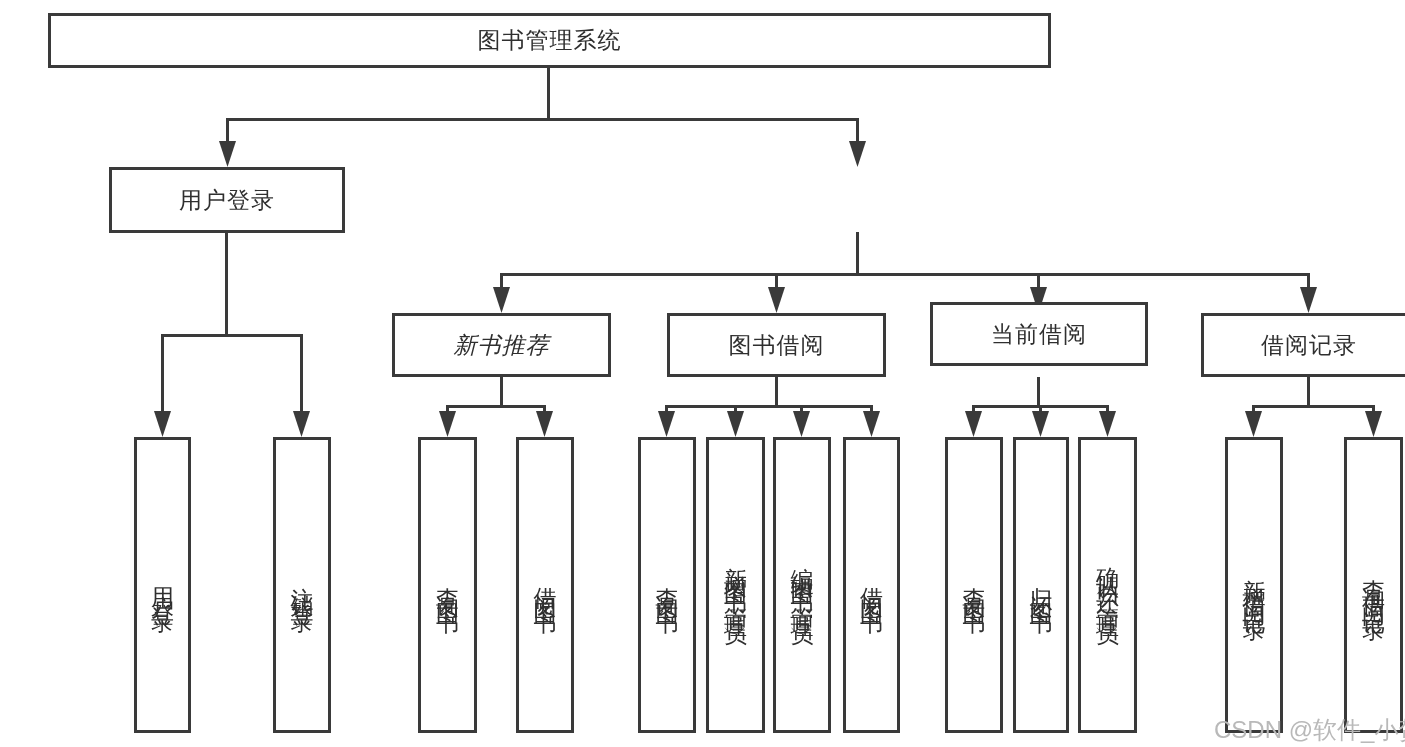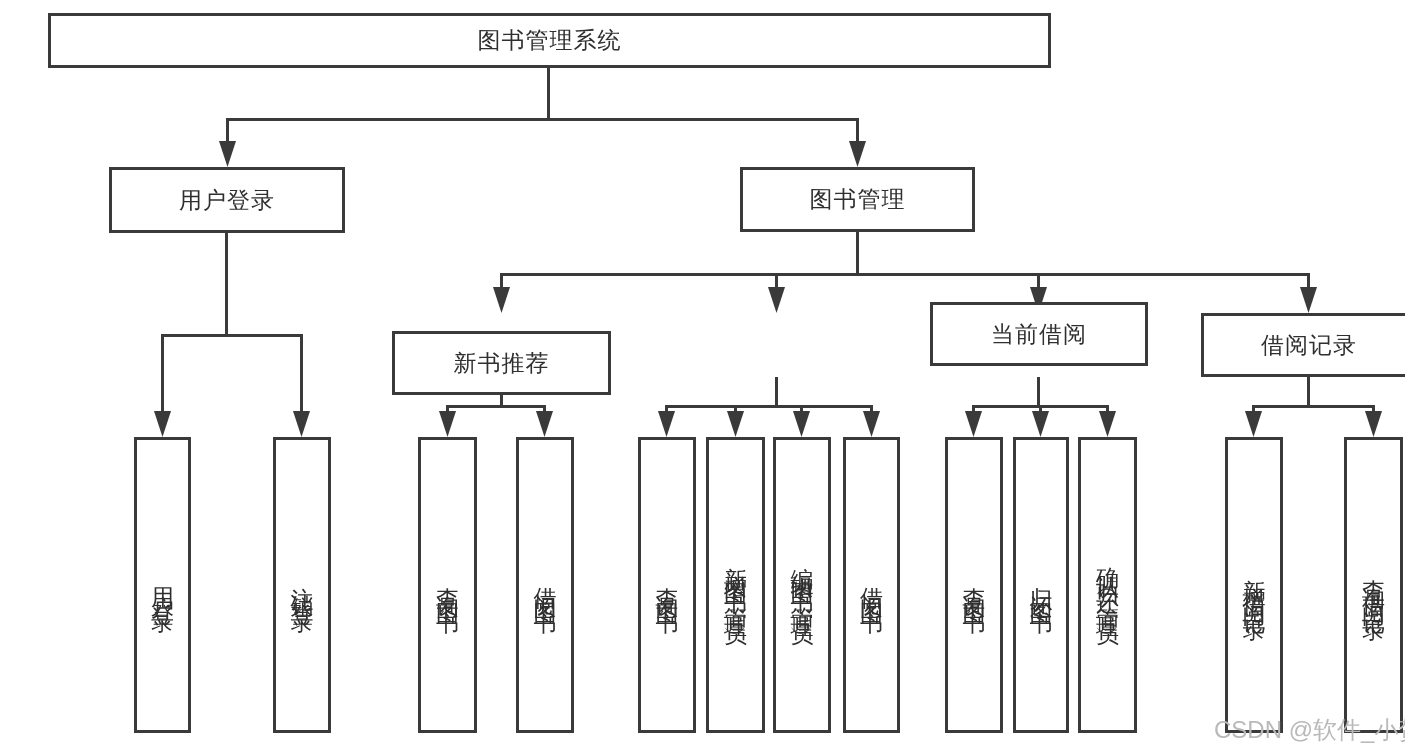--- a/index.html
+++ b/index.html
@@ -50,24 +50,24 @@
 </style>
 </head>
 <body>
 
 <div id="stage">
 
   <div class="box" style="left:20px;top:13px;width:1003px;height:55px;">图书管理系统</div>
 
   <div class="box" style="left:81px;top:167px;width:236px;height:66px;">用户登录</div>
 
-  <div class="box" style="left:712px;top:167px;width:235px;height:65px;">图书管理</div>
 
-  <div class="box" style="left:364px;top:331px;width:219px;height:64px;">新书推荐</div>
+  <div class="box" style="left:364px;top:313px;width:219px;height:64px;font-style:italic;">新书推荐</div>
 
+  <div class="box" style="left:639px;top:313px;width:219px;height:64px;">图书借阅</div>
 
   <div class="box" style="left:902px;top:302px;width:218px;height:64px;">当前借阅</div>
 
   <div class="box" style="left:1173px;top:313px;width:216px;height:64px;">借阅记录</div>
 
   <div class="box vbox" style="left:106px;top:437px;width:57px;height:296px;">用户登录</div>
 
   <div class="box vbox" style="left:245px;top:437px;width:58px;height:296px;">注销登录</div>
 
   <div class="box vbox" style="left:390px;top:437px;width:59px;height:296px;">查询图书</div>

